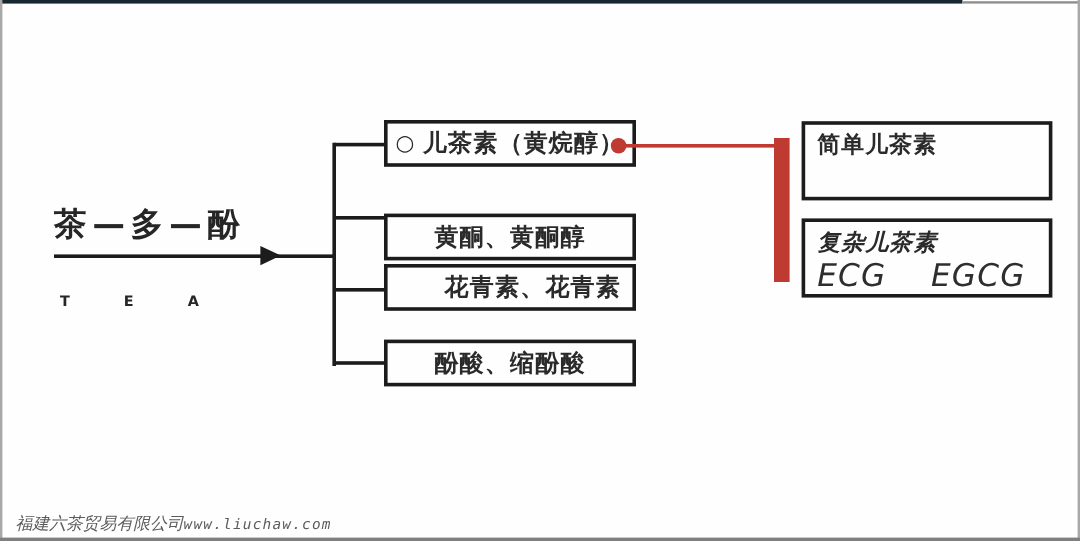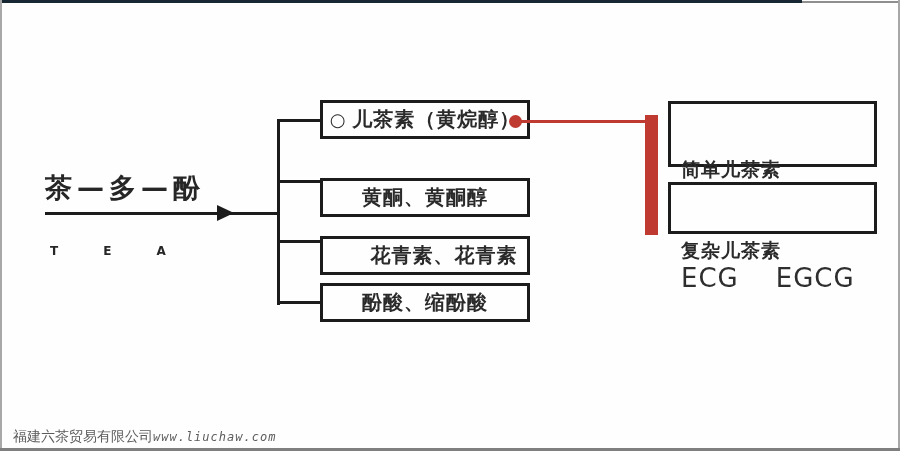--- a/index.html
+++ b/index.html
@@ -54,21 +54,21 @@
   
   .branch-box {
     position:absolute; left:320px; width:210px; height:39px;
     box-sizing:border-box; border:3px solid #1c1c1c; background:#fefefe;
     display:flex; align-items:center; justify-content:center;
     font-size:20px; font-weight:bold; color:#2a2a2a;
     white-space:nowrap; letter-spacing:1px;
   }
   .bbox1 { top:100px; }
   .bbox2 { top:162px;margin-top:16px; }
-  .bbox3 { top:236px;padding-left:38px; }
+  .bbox3 { top:220px;padding-left:38px; }
   .bbox4 { top:283px; }
   .bullet { font-size:18px; margin-right:6px; font-weight:normal; }
 
   
   .red-dot {
     position:absolute; left:509px; top:115px;
     width:13px; height:13px; border-radius:50%;
     background:#bf3a31;
   }
   .red-line {
@@ -80,38 +80,39 @@
     width:13px; height:120px; background:#bf3a31;
   }
 
   
   .detail-box {
     position:absolute; left:668px; width:209px;
     box-sizing:border-box; border:3px solid #1c1c1c; background:#fefefe;
     padding:5px 0 0 10px;
   }
   .dboxA { top:101px; height:66px; }
-  .dboxB { top:182px; height:52px; }
+  .dboxB { top:182px; height:66px;font-style:italic; }
   .detail-title {
     font-size:19px; font-weight:bold; color:#2a2a2a;
-    line-height:25px; letter-spacing:1px; white-space:pre;margin-top:48px;
+    line-height:25px; letter-spacing:1px; white-space:pre;
   }
   .detail-items {
     font-size:26px; font-weight:400; color:#2e2e2e;
     line-height:30px; letter-spacing:1px; white-space:pre;
   }
 
   
   .watermark {
     position:absolute; left:13px; top:426px;
     color:#4a4a4a; white-space:nowrap; opacity:0.9;
   }
   .wm-company {
     font-size:14px; font-family:"DejaVu Sans","Liberation Sans",sans-serif;
     letter-spacing:0px;
+    font-style:italic;
   }
   .wm-url {
     font-size:12px; font-family:"DejaVu Sans Mono","Liberation Mono",monospace;
     letter-spacing:1px;
     font-style:italic;
   }
 </style>
 </head>
 <body>
 

